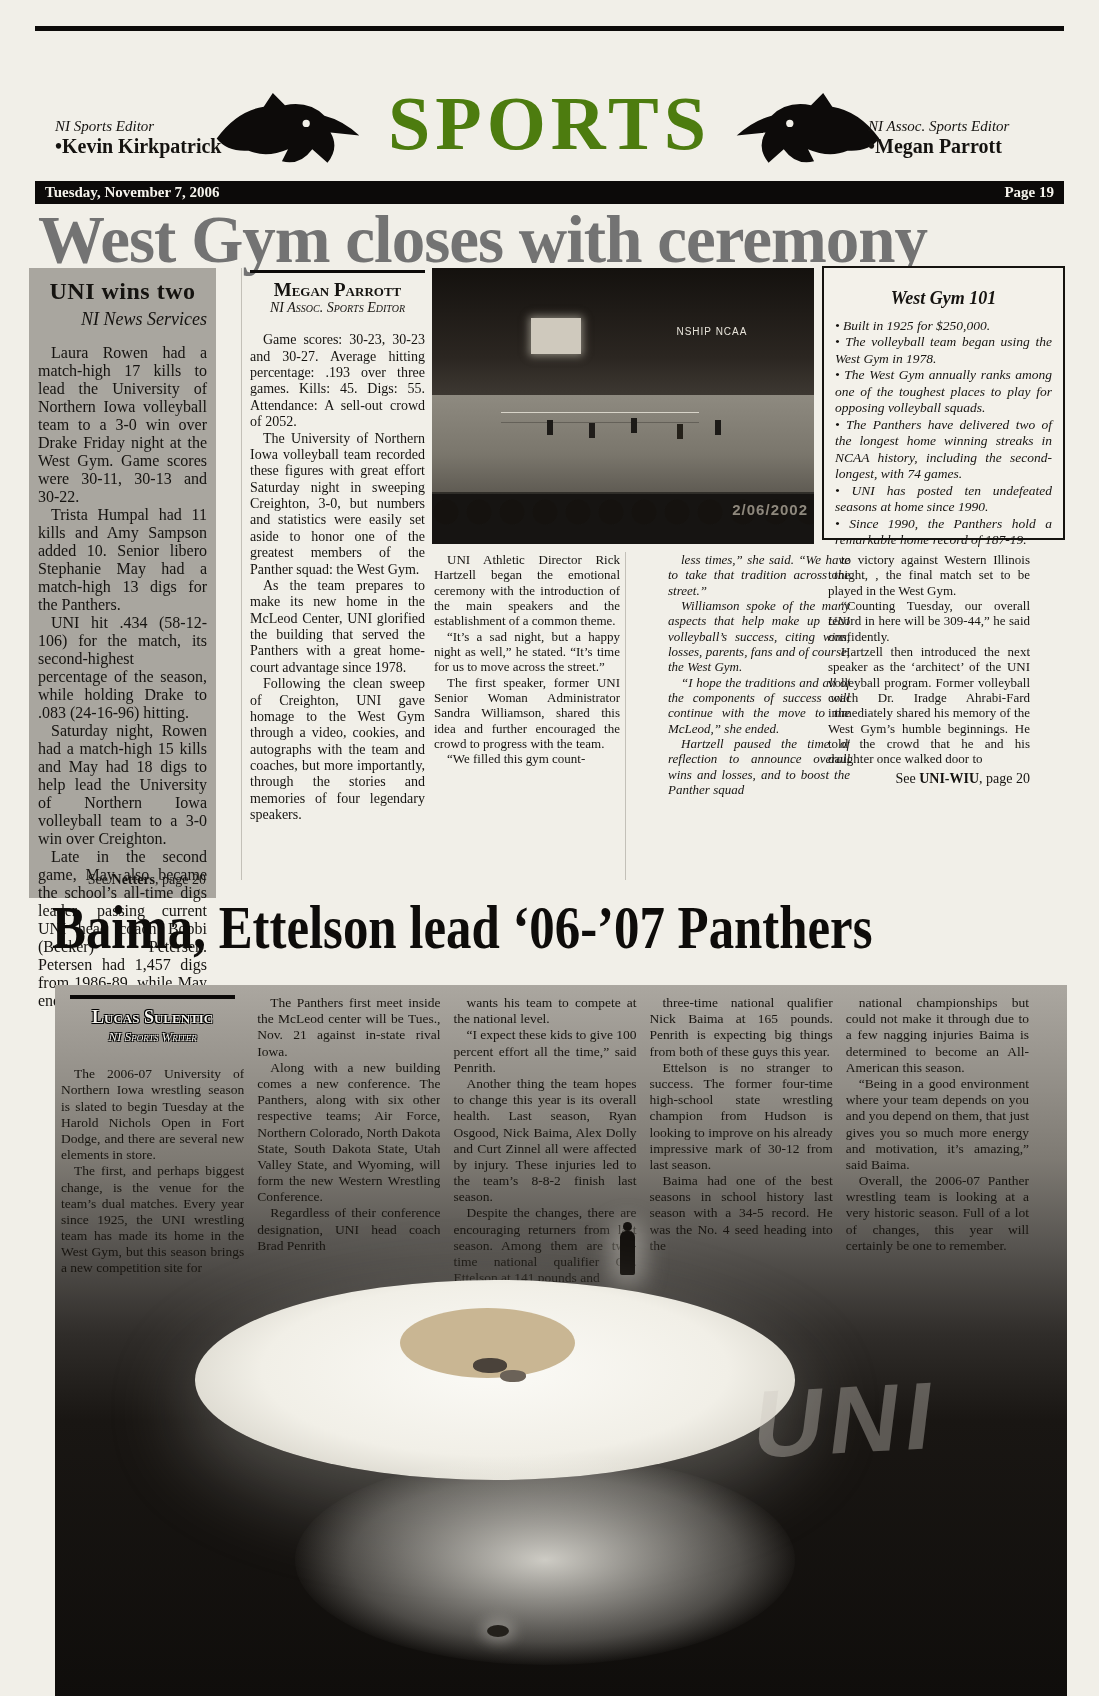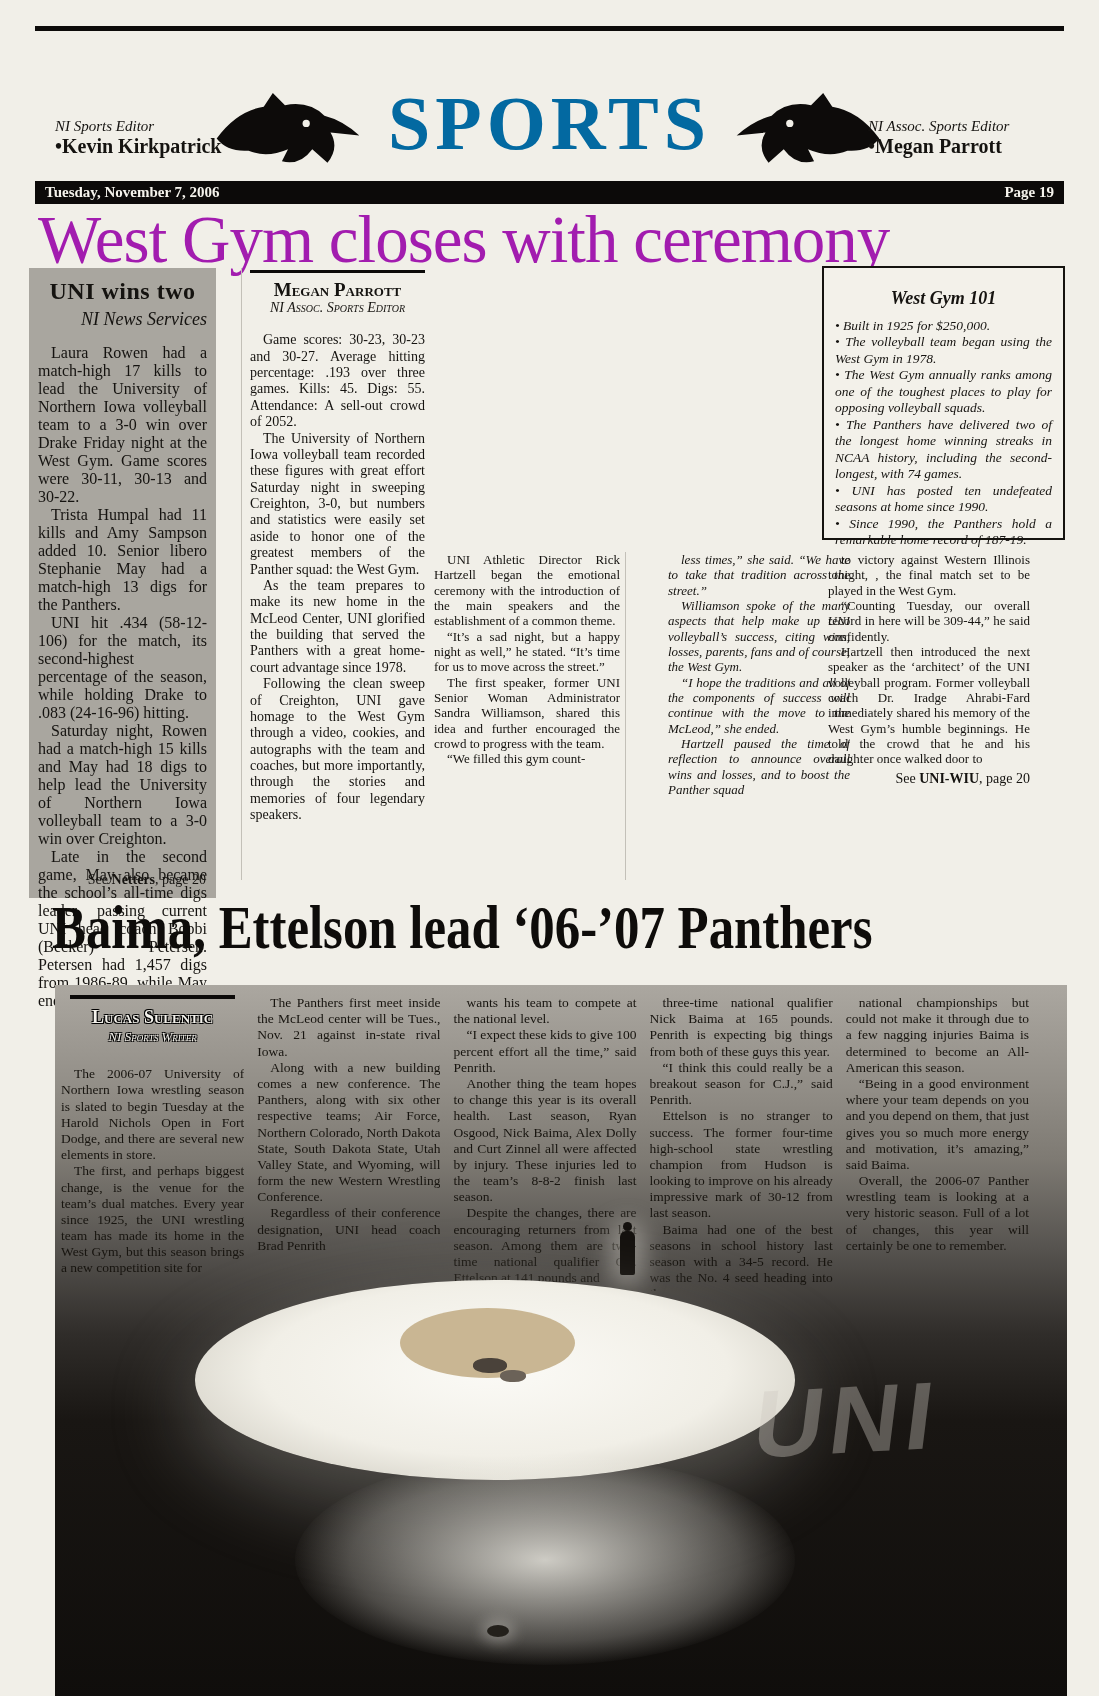--- a/index.html
+++ b/index.html
@@ -8,31 +8,31 @@
   .abs{position:absolute;}
 
   
   .top-rule{left:35px;top:26px;width:1029px;height:5px;background:#0d0b0a;}
   .m-editor{font-size:15px;line-height:1.15;}
   .m-editor .lbl{font-style:italic;}
   .m-editor .nm{font-weight:bold;font-size:20px;font-style:normal;}
   .m-left{left:55px;top:118px;width:170px;}
   .m-right{left:868px;top:118px;width:200px;}
   .m-title{left:0;top:80px;width:100%;text-align:center;font-size:76px;letter-spacing:5px;
-           font-weight:600;color:#0369a1;}
+           font-weight:600;color:#4d7c0f;}
   .logo{width:152px;height:88px;}
   .logo-left{left:212px;top:90px;}
   .logo-right{left:732px;top:90px;transform:scaleX(-1);}
   .datebar{left:35px;top:181px;width:1029px;height:23px;background:#0c0a09;color:#f5f3ec;
            display:flex;justify-content:space-between;align-items:center;
            font-weight:bold;font-size:15px;padding:0 10px;box-sizing:border-box;}
 
   
-  .h1{left:38px;top:206px;width:1030px;font-size:67px;font-weight:normal;line-height:1;
-      letter-spacing:-1px;white-space:nowrap;color:#a21caf;}
+  .h1{left:38px;top:206px;width:1030px;font-size:67px;font-weight:bold;line-height:1;
+      letter-spacing:-1px;white-space:nowrap;color:#737373;}
   .h2{left:52px;top:893px;font-size:62px;font-weight:bold;line-height:1.1;white-space:nowrap;
       transform:scaleX(0.82);transform-origin:left;color:#0e0c0a;}
 
   
   .np p{margin:0;text-indent:13px;text-align:justify;}
   .col{overflow:hidden;}
   .c-std{font-size:13px;line-height:1.18;}
   .c2{font-size:14px;line-height:1.17;}
 
   
@@ -163,20 +163,30 @@
   <div class="abs col np c2" style="left:250px;top:270px;width:175px;height:612px;">
     <div class="by-rule"></div>
     <div class="by-name">Megan Parrott</div>
     <div class="by-title">NI Assoc. Sports Editor</div>
     <p>Game scores: 30-23, 30-23 and 30-27.  Average hitting percentage: .193 over three games. Kills: 45. Digs: 55. Attendance: A sell-out crowd of 2052.</p>
     <p>The University of Northern Iowa volleyball team recorded these figures with great effort Saturday night in sweeping Creighton, 3-0, but numbers and statistics were easily set aside to honor one of the greatest members of the Panther squad: the West Gym.</p>
     <p>As the team prepares to make its new home in the McLeod Center, UNI glorified the building that served the Panthers with a great home-court advantage since 1978.</p>
     <p>Following the clean sweep of Creighton, UNI gave homage to the West Gym through a video, cookies, and autographs with the team and coaches, but more importantly, through the stories and memories of four legendary speakers.</p>
   </div>
 
+  <div class="abs photo1">
+    <div class="p1-stands"></div>
+    <div class="p1-scoreboard"></div>
+    <div class="p1-banner">NSHIP NCAA</div>
+    <div class="p1-court"></div>
+    <div class="p1-net"></div>
+    <div class="p1-players"></div>
+    <div class="p1-crowd"></div>
+    <div class="p1-ts">2/06/2002</div>
+  </div>
 
   <div class="abs col np c-std" style="left:434px;top:552px;width:186px;height:330px;">
     <p>UNI Athletic Director Rick Hartzell began the emotional ceremony with the introduction of the main speakers and the establishment of a common theme.</p>
     <p>“It’s a sad night, but a happy night as well,” he stated. “It’s time for us to move across the street.”</p>
     <p>The first speaker, former UNI Senior Woman Administrator Sandra Williamson, shared this idea and further encouraged the crowd to progress with the team.</p>
     <p>“We filled this gym count-</p>
   </div>
 
   <div class="abs vrule" style="left:625px;top:552px;height:328px;"></div>
 
@@ -225,21 +235,20 @@
 
       <div class="s2col np">
         <p>wants his team to compete at the national level.</p>
         <p>“I expect these kids to give 100 percent effort all the time,” said Penrith.</p>
         <p>Another thing the team hopes to change this year is its overall health. Last season, Ryan Osgood, Nick Baima, Alex Dolly and Curt Zinnel all were affected by injury. These injuries led to the team’s 8-8-2 finish last season.</p>
         <p>Despite the changes, there are encouraging returners from last season. Among them are two-time national qualifier C.J. Ettelson at 141 pounds and</p>
       </div>
 
       <div class="s2col np">
         <p>three-time national qualifier Nick Baima at 165 pounds. Penrith is expecting big things from both of these guys this year.</p>
-        <p>“I think this could really be a breakout season for C.J.,” said Penrith.</p>
         <p>Ettelson is no stranger to success. The former four-time high-school state wrestling champion from Hudson is looking to improve on his already impressive mark of 30-12 from last season.</p>
         <p>Baima had one of the best seasons in school history last season with a 34-5 record. He was the No. 4 seed heading into the</p>
       </div>
 
       <div class="s2col np">
         <p>national championships but could not make it through due to a few nagging injuries Baima is determined to become an All-American this season.</p>
         <p>“Being in a good environment where your team depends on you and you depend on them, that just gives you so much more energy and motivation, it’s amazing,” said Baima.</p>
         <p>Overall, the 2006-07 Panther wrestling team is looking at a very historic season. Full of a lot of changes, this year will certainly be one to remember.</p>
       </div>
 

